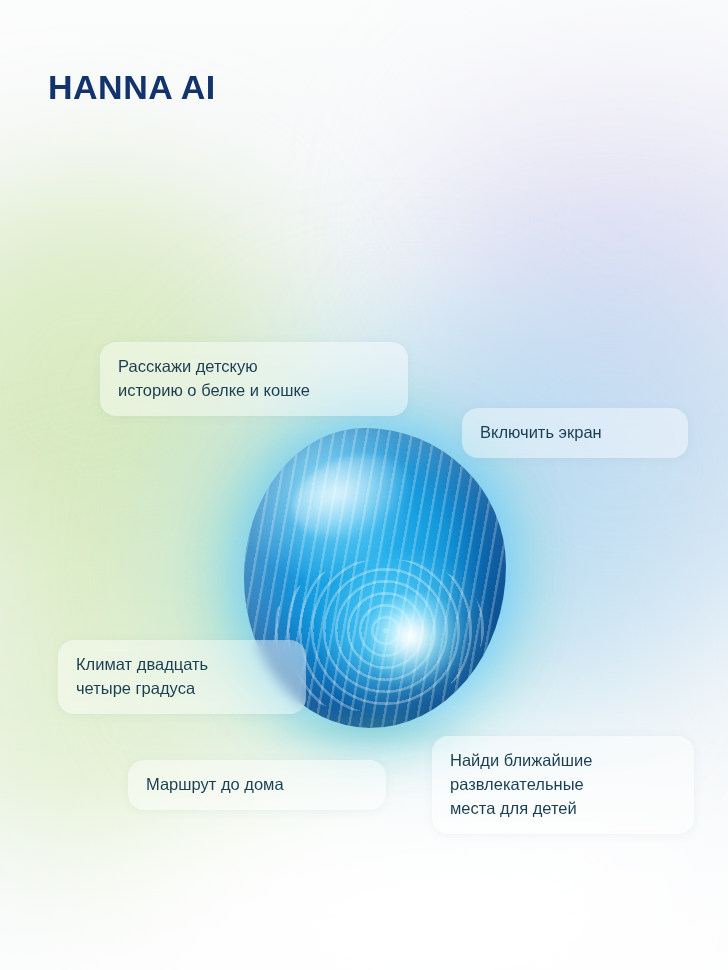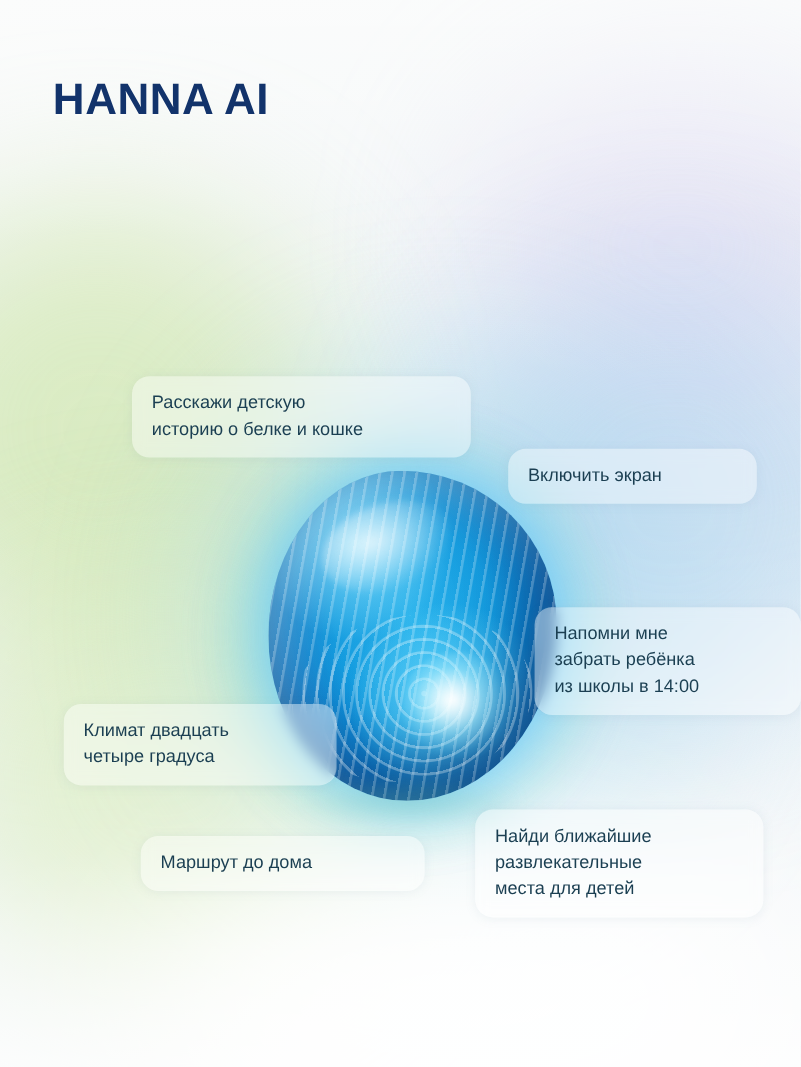--- a/index.html
+++ b/index.html
@@ -68,21 +68,21 @@
     inset: 0;
     background: linear-gradient(to bottom, rgba(255,255,255,0.55) 0%, rgba(255,255,255,0.10) 22%, rgba(255,255,255,0.0) 45%, rgba(255,255,255,0.25) 80%, rgba(255,255,255,0.75) 100%);
   }
 
   
   .headline {
     position: absolute;
     left: 48px;
     top: 68px;
     color: #12336b;
-    font-size: 40px;
+    font-size: 34px;
     line-height: 1.17;
     font-weight: bold;
     letter-spacing: 0.2px;
     text-shadow: 0 1px 0 rgba(255,255,255,0.4);
   }
   .headline .brand {
     letter-spacing: 0.5px;
   }
   .headline .sub-line {
     display: block;
@@ -171,21 +171,21 @@
     color: #1b3f52;
     font-size: 16.5px;
     line-height: 1.45;
     padding: 13px 18px;
     backdrop-filter: blur(6px);
     -webkit-backdrop-filter: blur(6px);
     box-shadow: 0 1px 10px rgba(120, 150, 170, 0.10);
     white-space: pre-line;
   }
 
-  .b-story   { left: 120px; top: 342px; width: 272px; }
+  .b-story   { left: 100px; top: 342px; width: 272px; }
   .b-screen  { left: 462px; top: 408px; width: 190px; border-radius: 16px; }
   .b-music   { left: 34px;  top: 496px; width: 226px; }
   .b-remind  { left: 486px; top: 552px; width: 206px; }
   .b-climate { left: 58px;  top: 640px; width: 212px; }
   .b-route   { left: 128px; top: 760px; width: 222px; }
   .b-places  { left: 432px; top: 736px; width: 226px; }
 </style>
 </head>
 <body>
 
@@ -211,23 +211,20 @@
       <div class="orb-swirl"></div>
       <div class="orb-highlight"></div>
       <div class="orb-core"></div>
     </div>
     <div class="orb-shadow"></div>
   </div>
 
   <div class="bubble b-story">Расскажи детскую
 историю о белке и кошке</div>
   <div class="bubble b-screen">Включить экран</div>
-  <div class="bubble b-remind">Напомни мне
-забрать ребёнка
-из школы в 14:00</div>
   <div class="bubble b-climate">Климат двадцать
 четыре градуса</div>
   <div class="bubble b-places">Найди ближайшие
 развлекательные
 места для детей</div>
   <div class="bubble b-route">Маршрут до дома</div>
 
 </div>
 
 </body></html>

